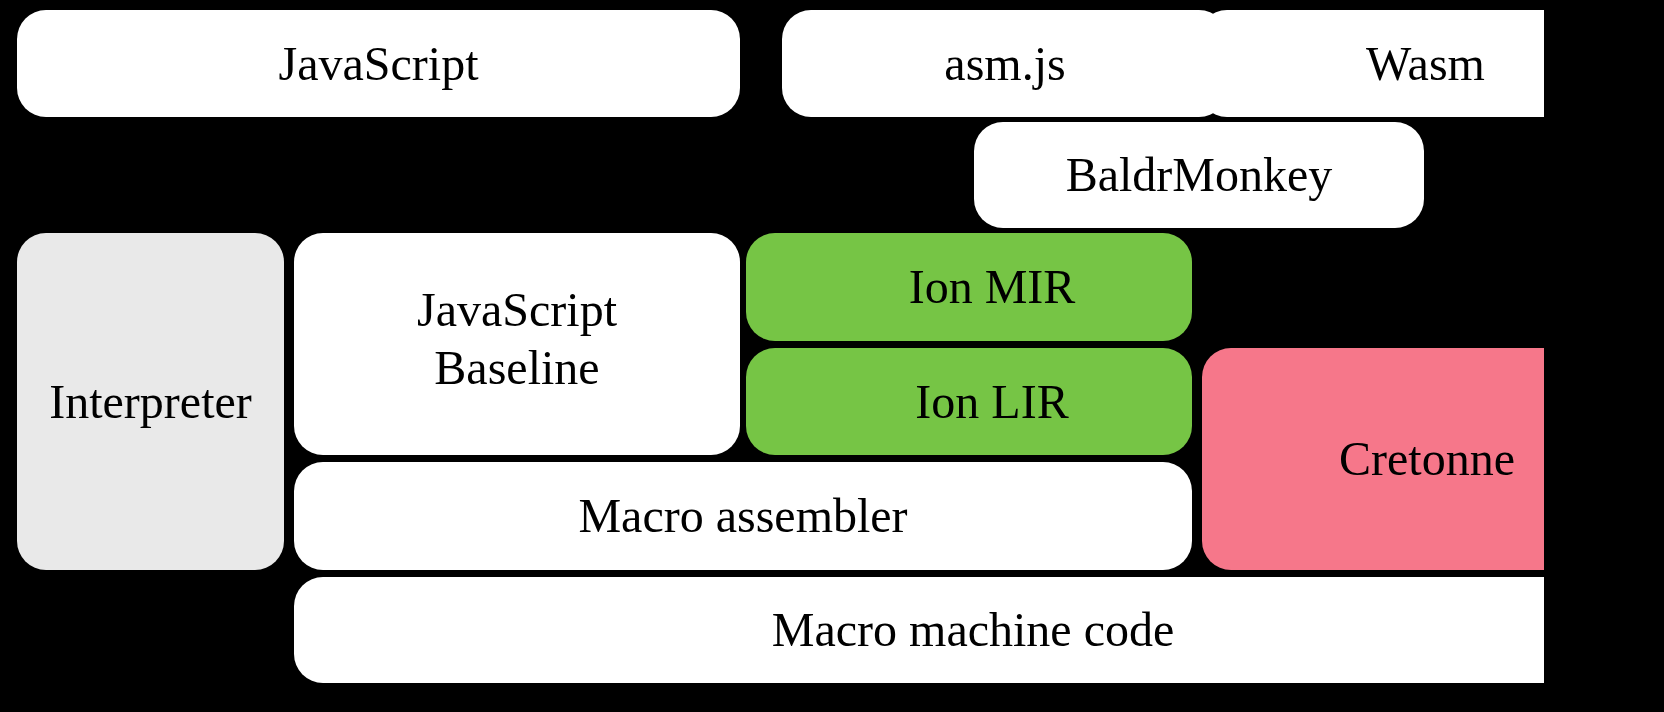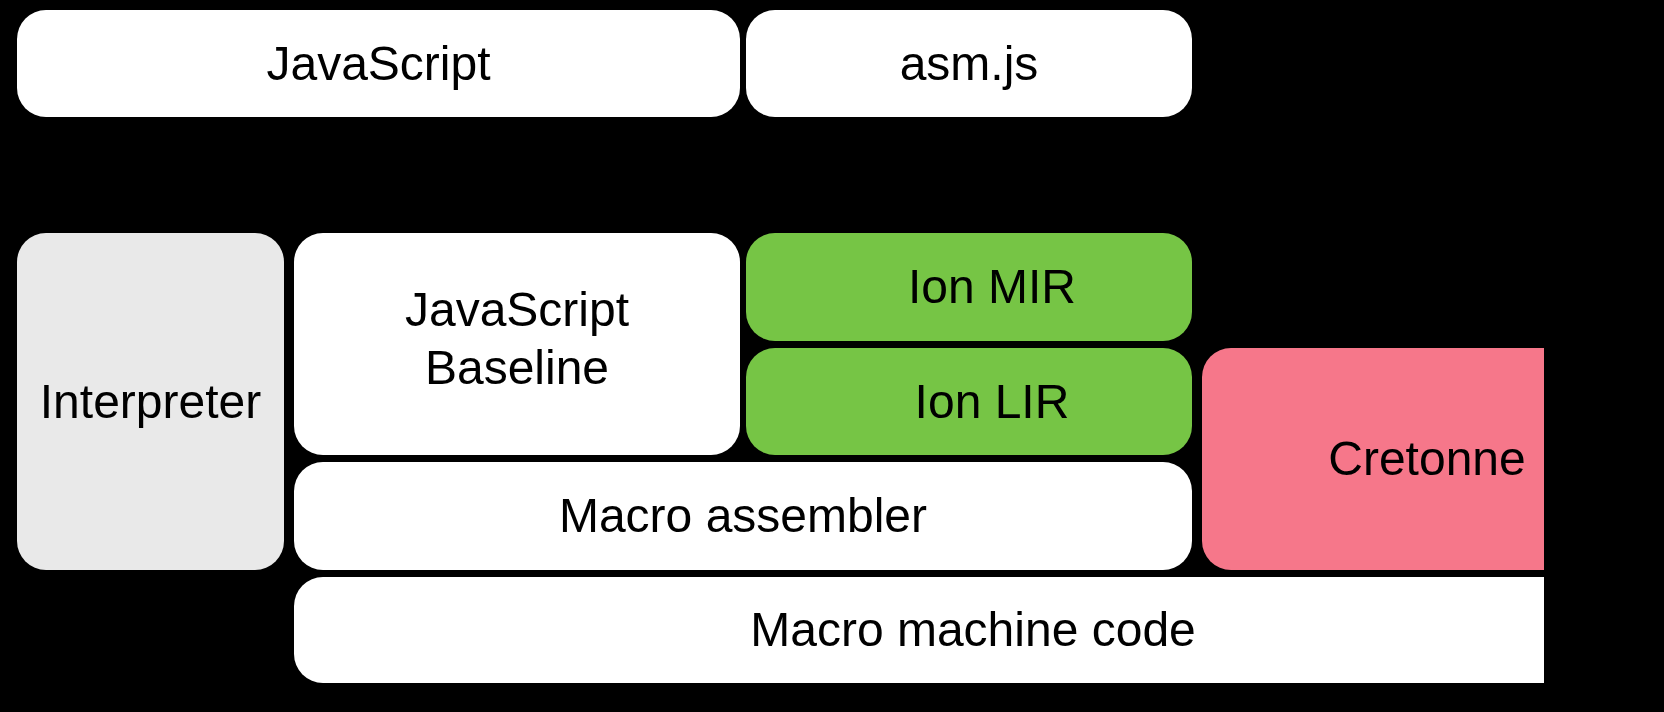--- a/index.html
+++ b/index.html
@@ -6,21 +6,21 @@
     margin: 0;
     padding: 0;
     background: #000000;
   }
   .canvas {
     position: relative;
     width: 1544px;
     height: 712px;
     background: var(--bg, #000000);
     overflow: hidden;
-    font-family: Liberation Sans, sans-serif;
+    font-family: Liberation Serif, serif;
   }
   .box {
     position: absolute;
     display: flex;
     align-items: center;
     justify-content: center;
     border-radius: 29px;
     font-size: 48px;
     line-height: 1.2;
     color: var(--text, #000000);
@@ -33,22 +33,24 @@
   .green { background: var(--green, #76c545); padding-left: 46px; }
   .pink  { background: var(--pink,  #f6778a); }
   .baseline-box { padding-bottom: 10px; }
 </style>
 </head>
 <body>
 
 <div class="canvas">
 
   <div class="box white" style="left:17px; top:10px; width:723px; height:107px;">JavaScript</div>
-  <div class="box white" style="left:746px; top:10px; width:446px; height:107px;">asm.js</div>
+  <div class="box white" style="left:782px; top:10px; width:446px; height:107px;">asm.js</div>
+  <div class="box white" style="left:1198px; top:10px; width:455px; height:107px;">Wasm</div>
 
+  <div class="box white" style="left:974px; top:122px; width:450px; height:106px;">BaldrMonkey</div>
 
   <div class="box gray" style="left:17px; top:233px; width:267px; height:337px;">Interpreter</div>
 
   <div class="box white baseline-box" style="left:294px; top:233px; width:446px; height:222px;">JavaScript
 Baseline</div>
   <div class="box green" style="left:746px; top:233px; width:446px; height:108px;">Ion MIR</div>
   <div class="box green" style="left:746px; top:348px; width:446px; height:107px;">Ion LIR</div>
 
   <div class="box white" style="left:294px; top:462px; width:898px; height:108px;">Macro assembler</div>
 

